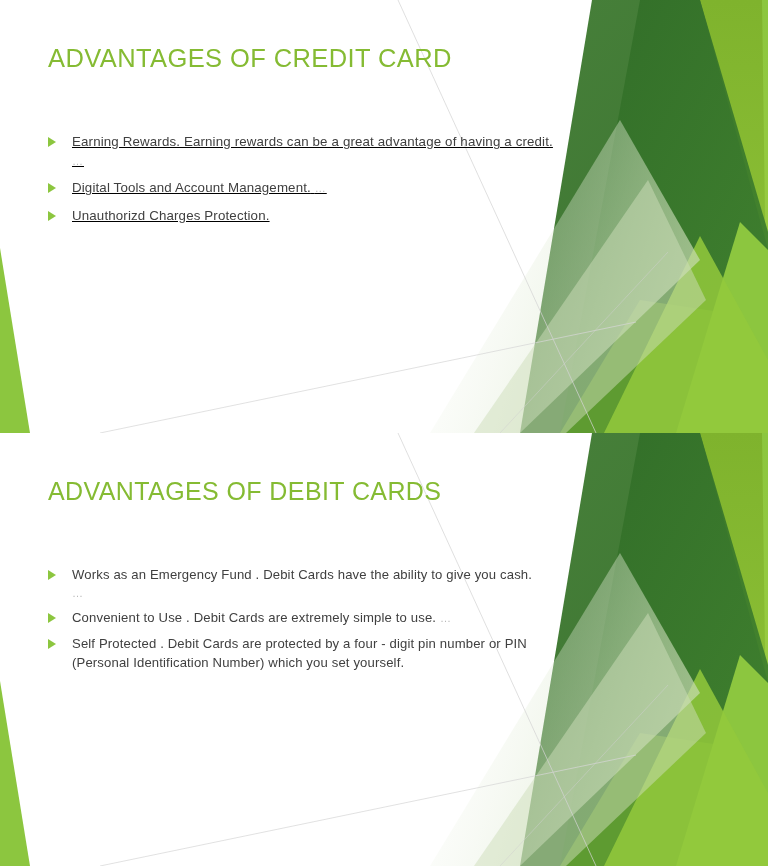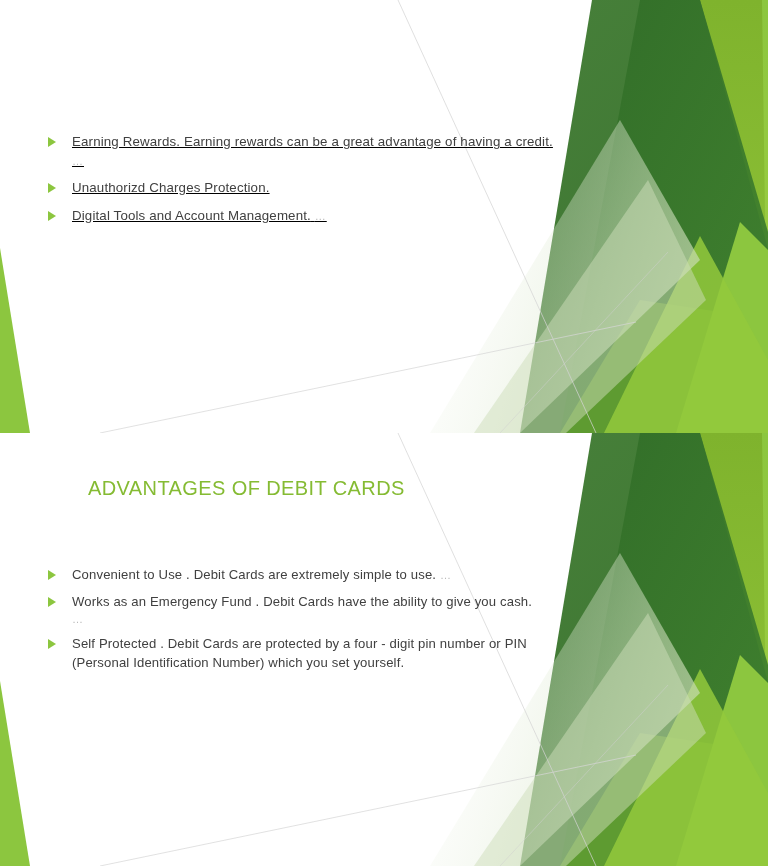--- a/index.html
+++ b/index.html
@@ -48,23 +48,22 @@
     margin: 0;
     white-space: nowrap;
   }
   .slide-1 .slide-title {
     top: 44px;
     font-size: 25.5px;
     color: #85bb33;
   }
   .slide-2 .slide-title {
     top: 477px;
-    font-size: 20px;
+    font-size: 25px;
     color: #85bb33;
-    margin-left: 40px;
   }
   .slide-2 .slide-title { top: 44px; }
 
   .bullets {
     position: absolute;
     left: 44px;
     margin: 0;
     padding: 0;
     list-style: none;
   }
@@ -154,36 +153,37 @@
       <polygon points="620,120 700,260 520,433 430,433" fill="url(#g1e)" opacity="0.72"></polygon>
       <polygon points="648,180 706,300 566,433 474,433" fill="#cdddb9" opacity="0.5"></polygon>
 
       <line x1="398" y1="0" x2="596" y2="433" stroke="#d4d4d4" stroke-width="0.9" opacity="0.8"></line>
       <line x1="100" y1="433" x2="636" y2="322" stroke="#d6d6d6" stroke-width="0.9" opacity="0.8"></line>
       <line x1="500" y1="433" x2="668" y2="252" stroke="#cfcfcf" stroke-width="0.8" opacity="0.6"></line>
 
       <polygon points="0,248 30,433 0,433" fill="#8cc63f"></polygon>
     </svg>
 
+    <h1 class="slide-title">ADVANTAGES OF CREDIT CARD</h1>
 
     <ul class="bullets">
       <li class="bullet">
         <span class="bullet-marker"></span>
         <span>Earning Rewards. Earning rewards can be a great advantage of having a credit.</span>
         <span class="ellipsis">…</span>
       </li>
       <li class="bullet">
         <span class="bullet-marker"></span>
+        <span>Digital Tools and Account Management.</span>
+        <span class="ellipsis">…</span>
+      </li>
+      <li class="bullet">
+        <span class="bullet-marker"></span>
         <span>Unauthorizd Charges Protection.</span>
         <span class="ellipsis"></span>
-      </li>
-      <li class="bullet">
-        <span class="bullet-marker"></span>
-        <span>Digital Tools and Account Management.</span>
-        <span class="ellipsis">…</span>
       </li>
     </ul>
   </section>
 
   <section class="slide slide-2">
 
     <svg class="decor" viewBox="0 0 768 433" preserveAspectRatio="none" aria-hidden="true">
       <defs>
         <linearGradient id="g2a" x1="0" y1="0" x2="0.6" y2="1">
           <stop offset="0" stop-color="#47803a"></stop>
@@ -220,29 +220,29 @@
       <line x1="100" y1="433" x2="636" y2="322" stroke="#d6d6d6" stroke-width="0.9" opacity="0.8"></line>
       <line x1="500" y1="433" x2="668" y2="252" stroke="#cfcfcf" stroke-width="0.8" opacity="0.6"></line>
       <polygon points="0,248 30,433 0,433" fill="#8cc63f"></polygon>
     </svg>
 
     <h1 class="slide-title">ADVANTAGES OF DEBIT CARDS</h1>
 
     <ul class="bullets">
       <li class="bullet">
         <span class="bullet-marker"></span>
+        <span>Works as an Emergency Fund . Debit Cards have the ability to give you cash.</span>
+        <span class="trailing-ellipsis">…</span>
+      </li>
+      <li class="bullet">
+        <span class="bullet-marker"></span>
         <span>Convenient to Use . Debit Cards are extremely simple to use.</span>
         <span class="ellipsis">…</span>
       </li>
       <li class="bullet">
         <span class="bullet-marker"></span>
-        <span>Works as an Emergency Fund . Debit Cards have the ability to give you cash.</span>
-        <span class="trailing-ellipsis">…</span>
-      </li>
-      <li class="bullet">
-        <span class="bullet-marker"></span>
         <span>Self Protected . Debit Cards are protected by a four - digit pin number or PIN (Personal Identification Number) which you set yourself.</span>
         <span class="ellipsis"></span>
       </li>
     </ul>
   </section>
 
 </div>
 
 </body></html>

